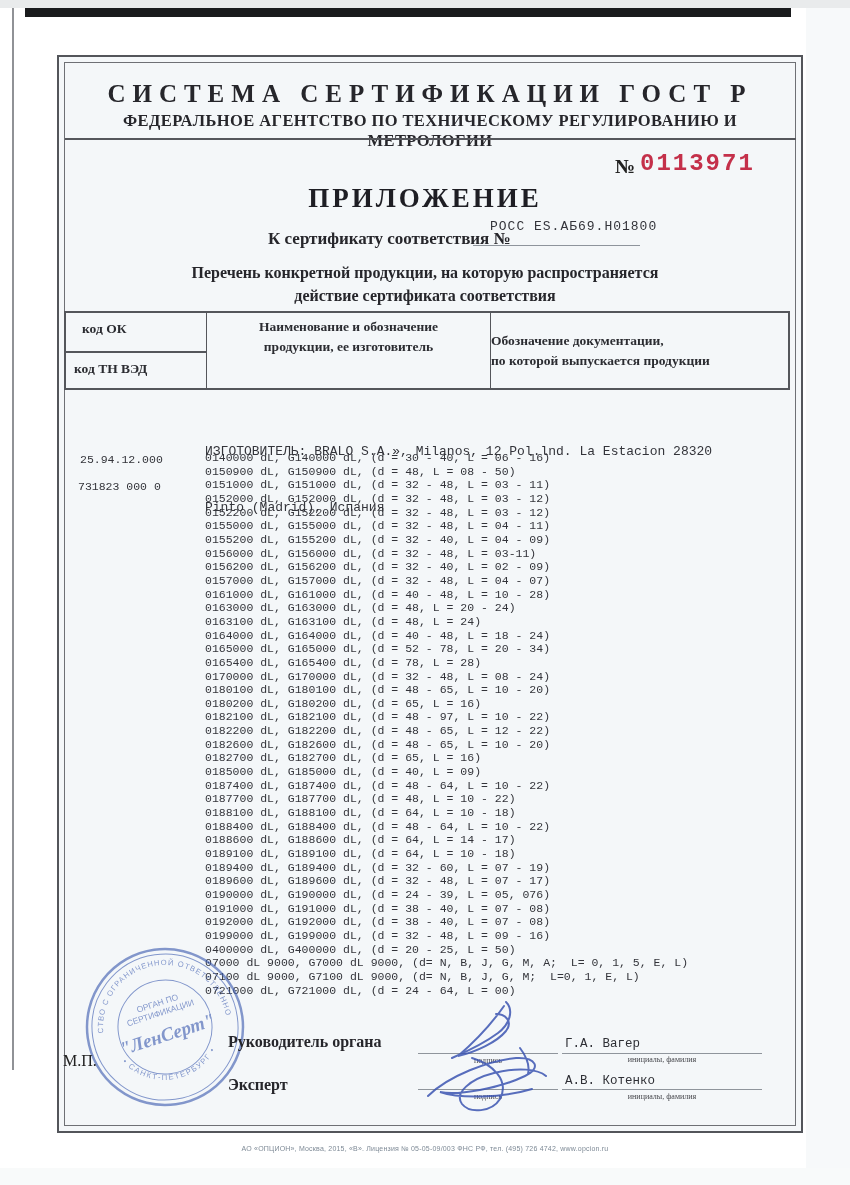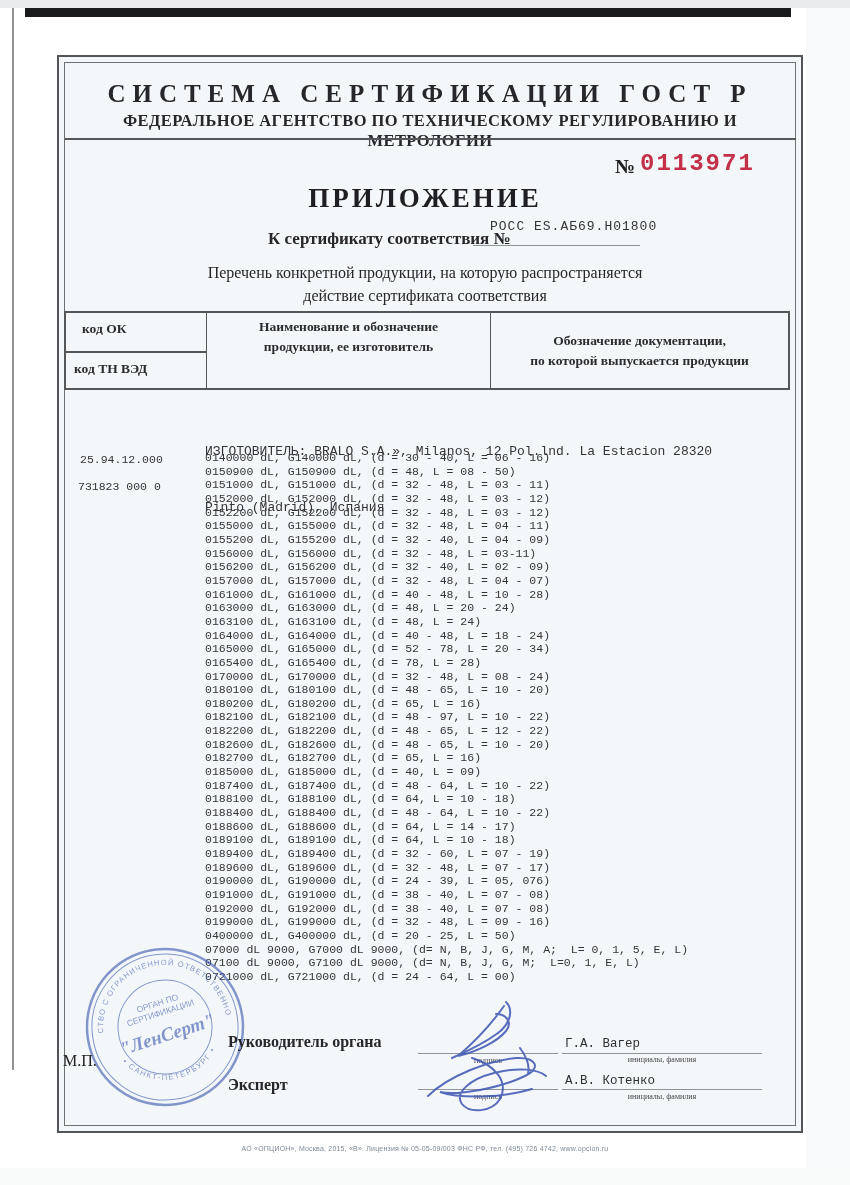--- a/index.html
+++ b/index.html
@@ -25,32 +25,32 @@
 
   .num-label{left:615px;top:147px;font-size:20px;font-weight:600;color:#222;}
   .num-value{left:640px;top:142px;font-family:"Liberation Mono", monospace;font-size:24px;font-weight:700;letter-spacing:2px;}
 
   .doc-title{left:65px;top:175px;width:720px;text-align:center;font-size:27px;font-weight:700;letter-spacing:3px;color:#1e1e24;}
 
   .cert-label{left:268px;top:221px;font-size:17px;font-weight:700;color:#26262b;}
   .cert-value{left:490px;top:211px;font-family:"Liberation Mono", monospace;font-size:13px;letter-spacing:1px;color:#33343a;}
   .cert-underline{left:473px;top:237px;width:167px;height:1px;background:#8e949c;}
 
-  .subtitle{left:65px;width:720px;text-align:center;font-size:16px;font-weight:400;color:#26262b;}
+  .subtitle{left:65px;width:720px;text-align:center;font-size:16px;font-weight:700;color:#26262b;}
   .subtitle.l1{top:256px;} .subtitle.l2{top:279px;}
 
   
   .tbl{left:64px;top:303px;width:726px;height:79px;border:2px solid #54565b;}
   .tbl-cell{position:absolute;color:#2b2c31;font-size:13.5px;font-weight:600;}
   .tbl-c1{left:0;top:0;width:141px;height:100%;border-right:1.5px solid #54565b;}
   .tbl-c1-split{position:absolute;left:0;top:38px;width:100%;height:1.5px;background:#54565b;}
   .tbl-c1 .t1{position:absolute;left:16px;top:8px;}
   .tbl-c1 .t2{position:absolute;left:8px;top:48px;}
   .tbl-c2{left:141px;top:0;width:284px;height:100%;border-right:1.5px solid #54565b;text-align:center;padding-top:4px;line-height:20px;}
-  .tbl-c3{left:425px;top:0;width:297px;height:100%;text-align:center;padding-top:18px;line-height:20px;}
+  .tbl-c3{left:425px;top:0;width:297px;height:100%;padding-top:18px;line-height:20px;}
 
   
   .mono{font-family:"Liberation Mono","DejaVu Sans Mono", monospace;color:#33343a;}
   .manufacturer{left:205px;top:398px;font-size:13px;line-height:18.5px;white-space:pre;}
   .ok-code{left:80px;top:445px;font-size:11.5px;}
   .tnved-code{left:78px;top:472px;font-size:11.5px;}
   .products{left:205px;top:443px;font-size:11.5px;}
   .product-line{height:13.66px;line-height:13.66px;white-space:pre;}
 
   
@@ -149,20 +149,21 @@
       <div class="product-line">0165400 dL, G165400 dL, (d = 78, L = 28)</div>
       <div class="product-line">0170000 dL, G170000 dL, (d = 32 - 48, L = 08 - 24)</div>
       <div class="product-line">0180100 dL, G180100 dL, (d = 48 - 65, L = 10 - 20)</div>
       <div class="product-line">0180200 dL, G180200 dL, (d = 65, L = 16)</div>
       <div class="product-line">0182100 dL, G182100 dL, (d = 48 - 97, L = 10 - 22)</div>
       <div class="product-line">0182200 dL, G182200 dL, (d = 48 - 65, L = 12 - 22)</div>
       <div class="product-line">0182600 dL, G182600 dL, (d = 48 - 65, L = 10 - 20)</div>
       <div class="product-line">0182700 dL, G182700 dL, (d = 65, L = 16)</div>
       <div class="product-line">0185000 dL, G185000 dL, (d = 40, L = 09)</div>
       <div class="product-line">0187400 dL, G187400 dL, (d = 48 - 64, L = 10 - 22)</div>
+      <div class="product-line">0187700 dL, G187700 dL, (d = 48, L = 10 - 22)</div>
       <div class="product-line">0188100 dL, G188100 dL, (d = 64, L = 10 - 18)</div>
       <div class="product-line">0188400 dL, G188400 dL, (d = 48 - 64, L = 10 - 22)</div>
       <div class="product-line">0188600 dL, G188600 dL, (d = 64, L = 14 - 17)</div>
       <div class="product-line">0189100 dL, G189100 dL, (d = 64, L = 10 - 18)</div>
       <div class="product-line">0189400 dL, G189400 dL, (d = 32 - 60, L = 07 - 19)</div>
       <div class="product-line">0189600 dL, G189600 dL, (d = 32 - 48, L = 07 - 17)</div>
       <div class="product-line">0190000 dL, G190000 dL, (d = 24 - 39, L = 05, 076)</div>
       <div class="product-line">0191000 dL, G191000 dL, (d = 38 - 40, L = 07 - 08)</div>
       <div class="product-line">0192000 dL, G192000 dL, (d = 38 - 40, L = 07 - 08)</div>
       <div class="product-line">0199000 dL, G199000 dL, (d = 32 - 48, L = 09 - 16)</div>

